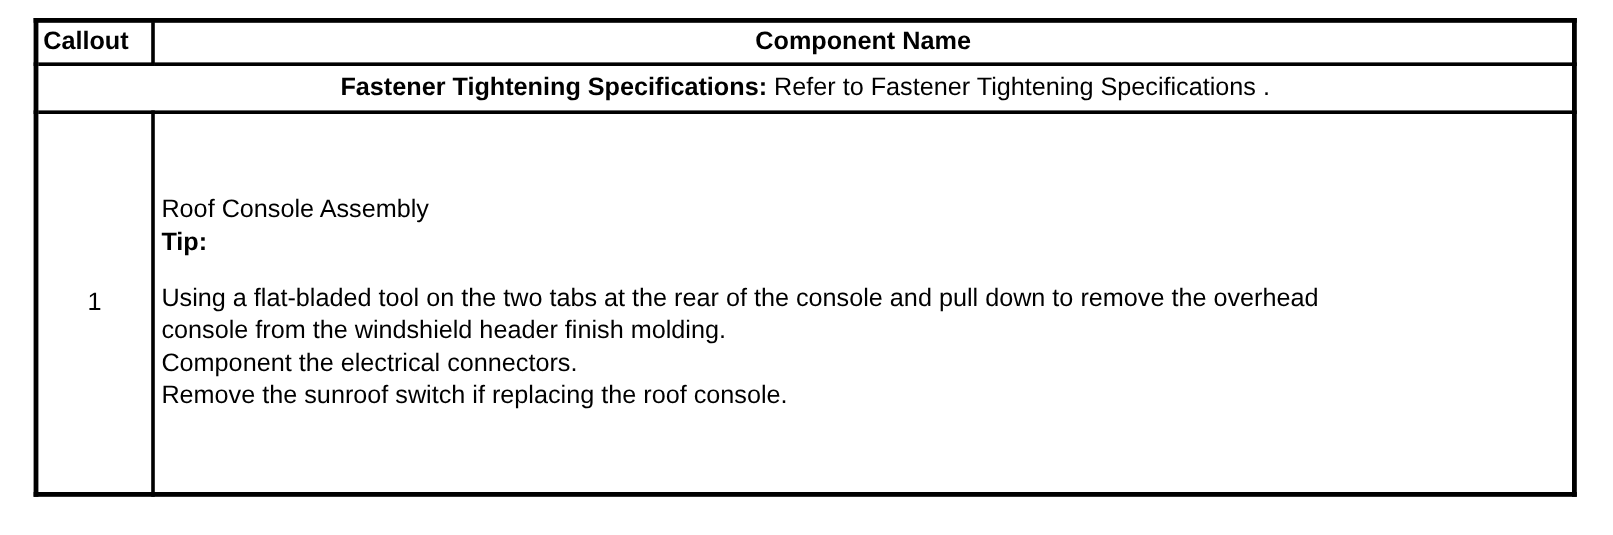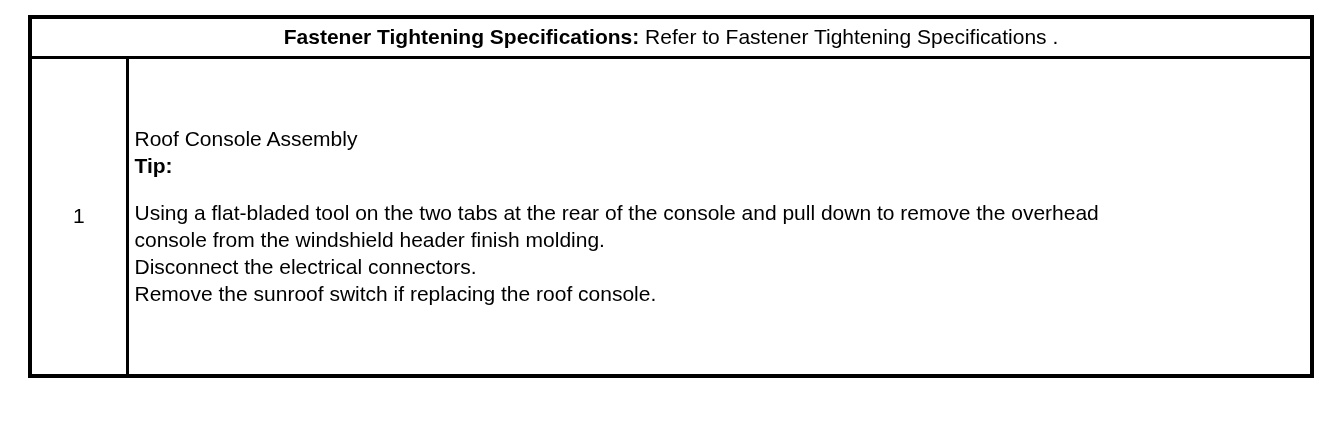--- a/index.html
+++ b/index.html
@@ -77,30 +77,34 @@
 <body>
 
 <div class="page">
   <table class="spec-table">
     <colgroup>
       <col class="callout-col">
       <col>
     </colgroup>
     <tbody>
       <tr>
+        <th class="callout-header">Callout</th>
+        <th class="component-header">Component Name</th>
+      </tr>
+      <tr>
         <td class="spec-cell" colspan="2">
           <span class="bold-lead">Fastener Tightening Specifications:</span>
           <span>Refer to Fastener Tightening Specifications .</span>
         </td>
       </tr>
       <tr>
         <td class="callout-cell">1</td>
         <td class="content-cell">
           <p class="component-title">Roof Console Assembly</p>
           <p class="tip-label">Tip:</p>
           <p class="tip-item first">Using a flat-bladed tool on the two tabs at the rear of the console and pull down to remove the overhead console from the windshield header finish molding.</p>
-          <p class="tip-item">Disconnect the electrical connectors.</p>
+          <p class="tip-item">Component the electrical connectors.</p>
           <p class="tip-item">Remove the sunroof switch if replacing the roof console.</p>
         </td>
       </tr>
     </tbody>
   </table>
 </div>
 
 </body></html>

